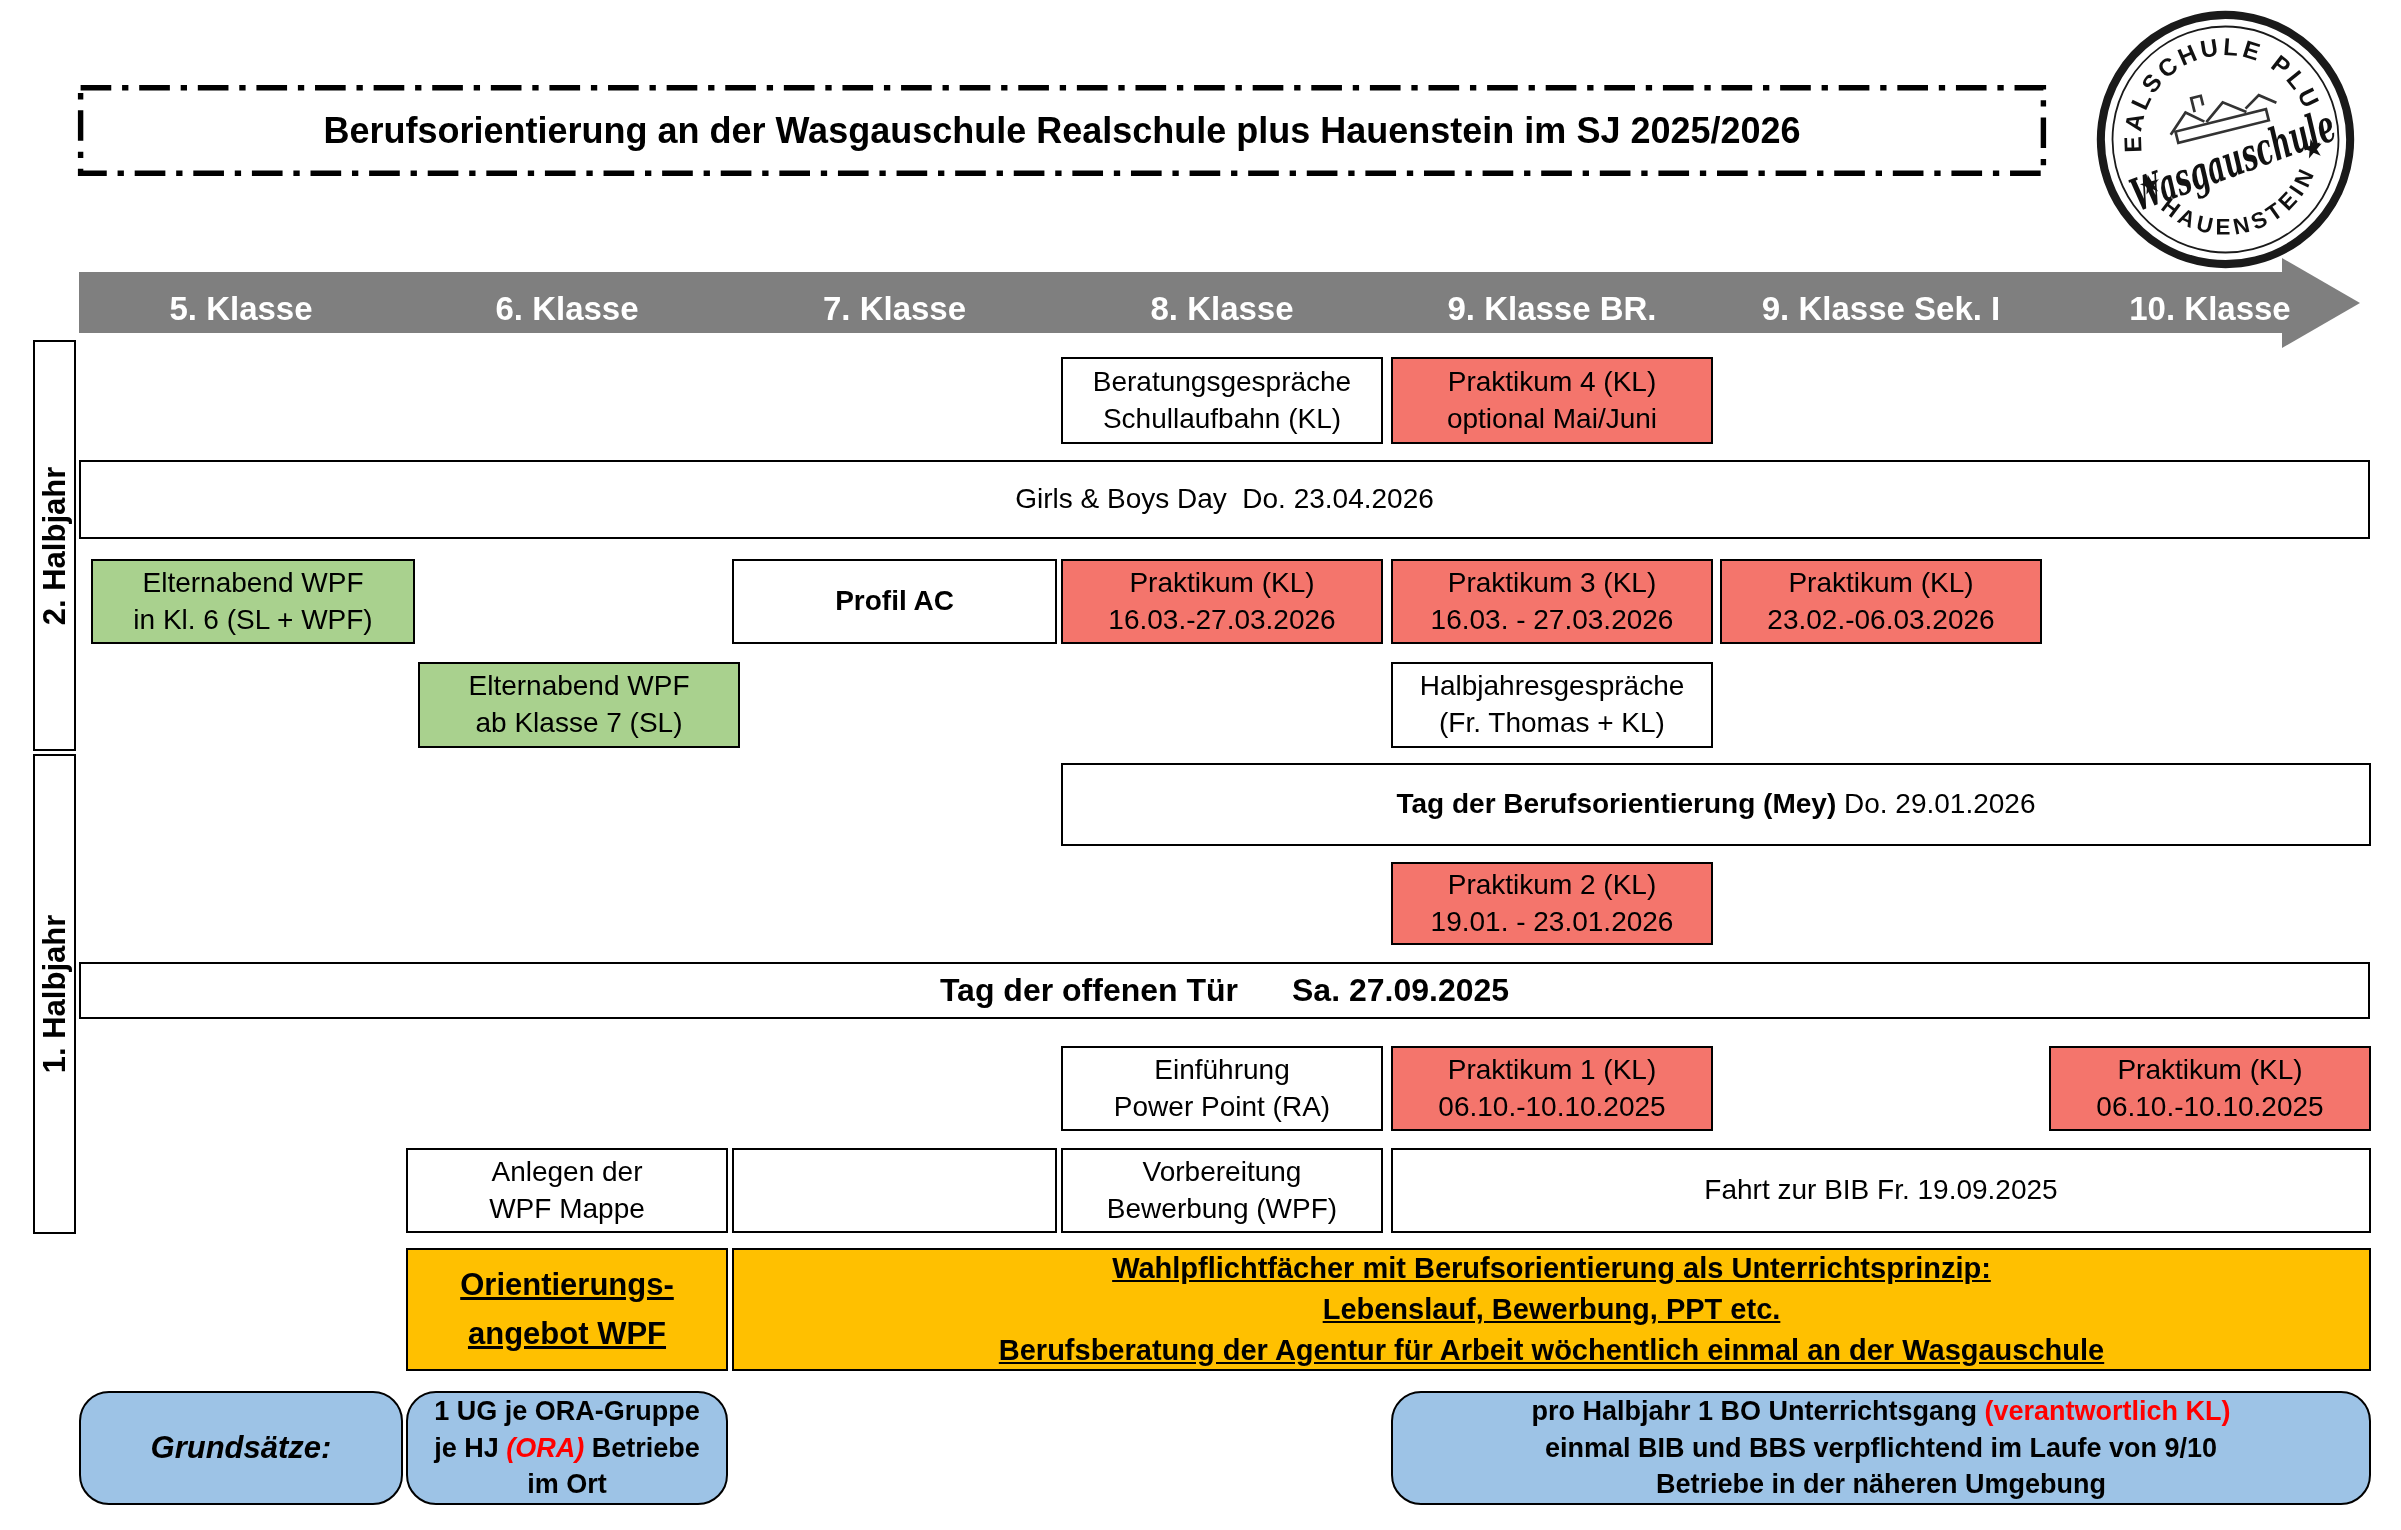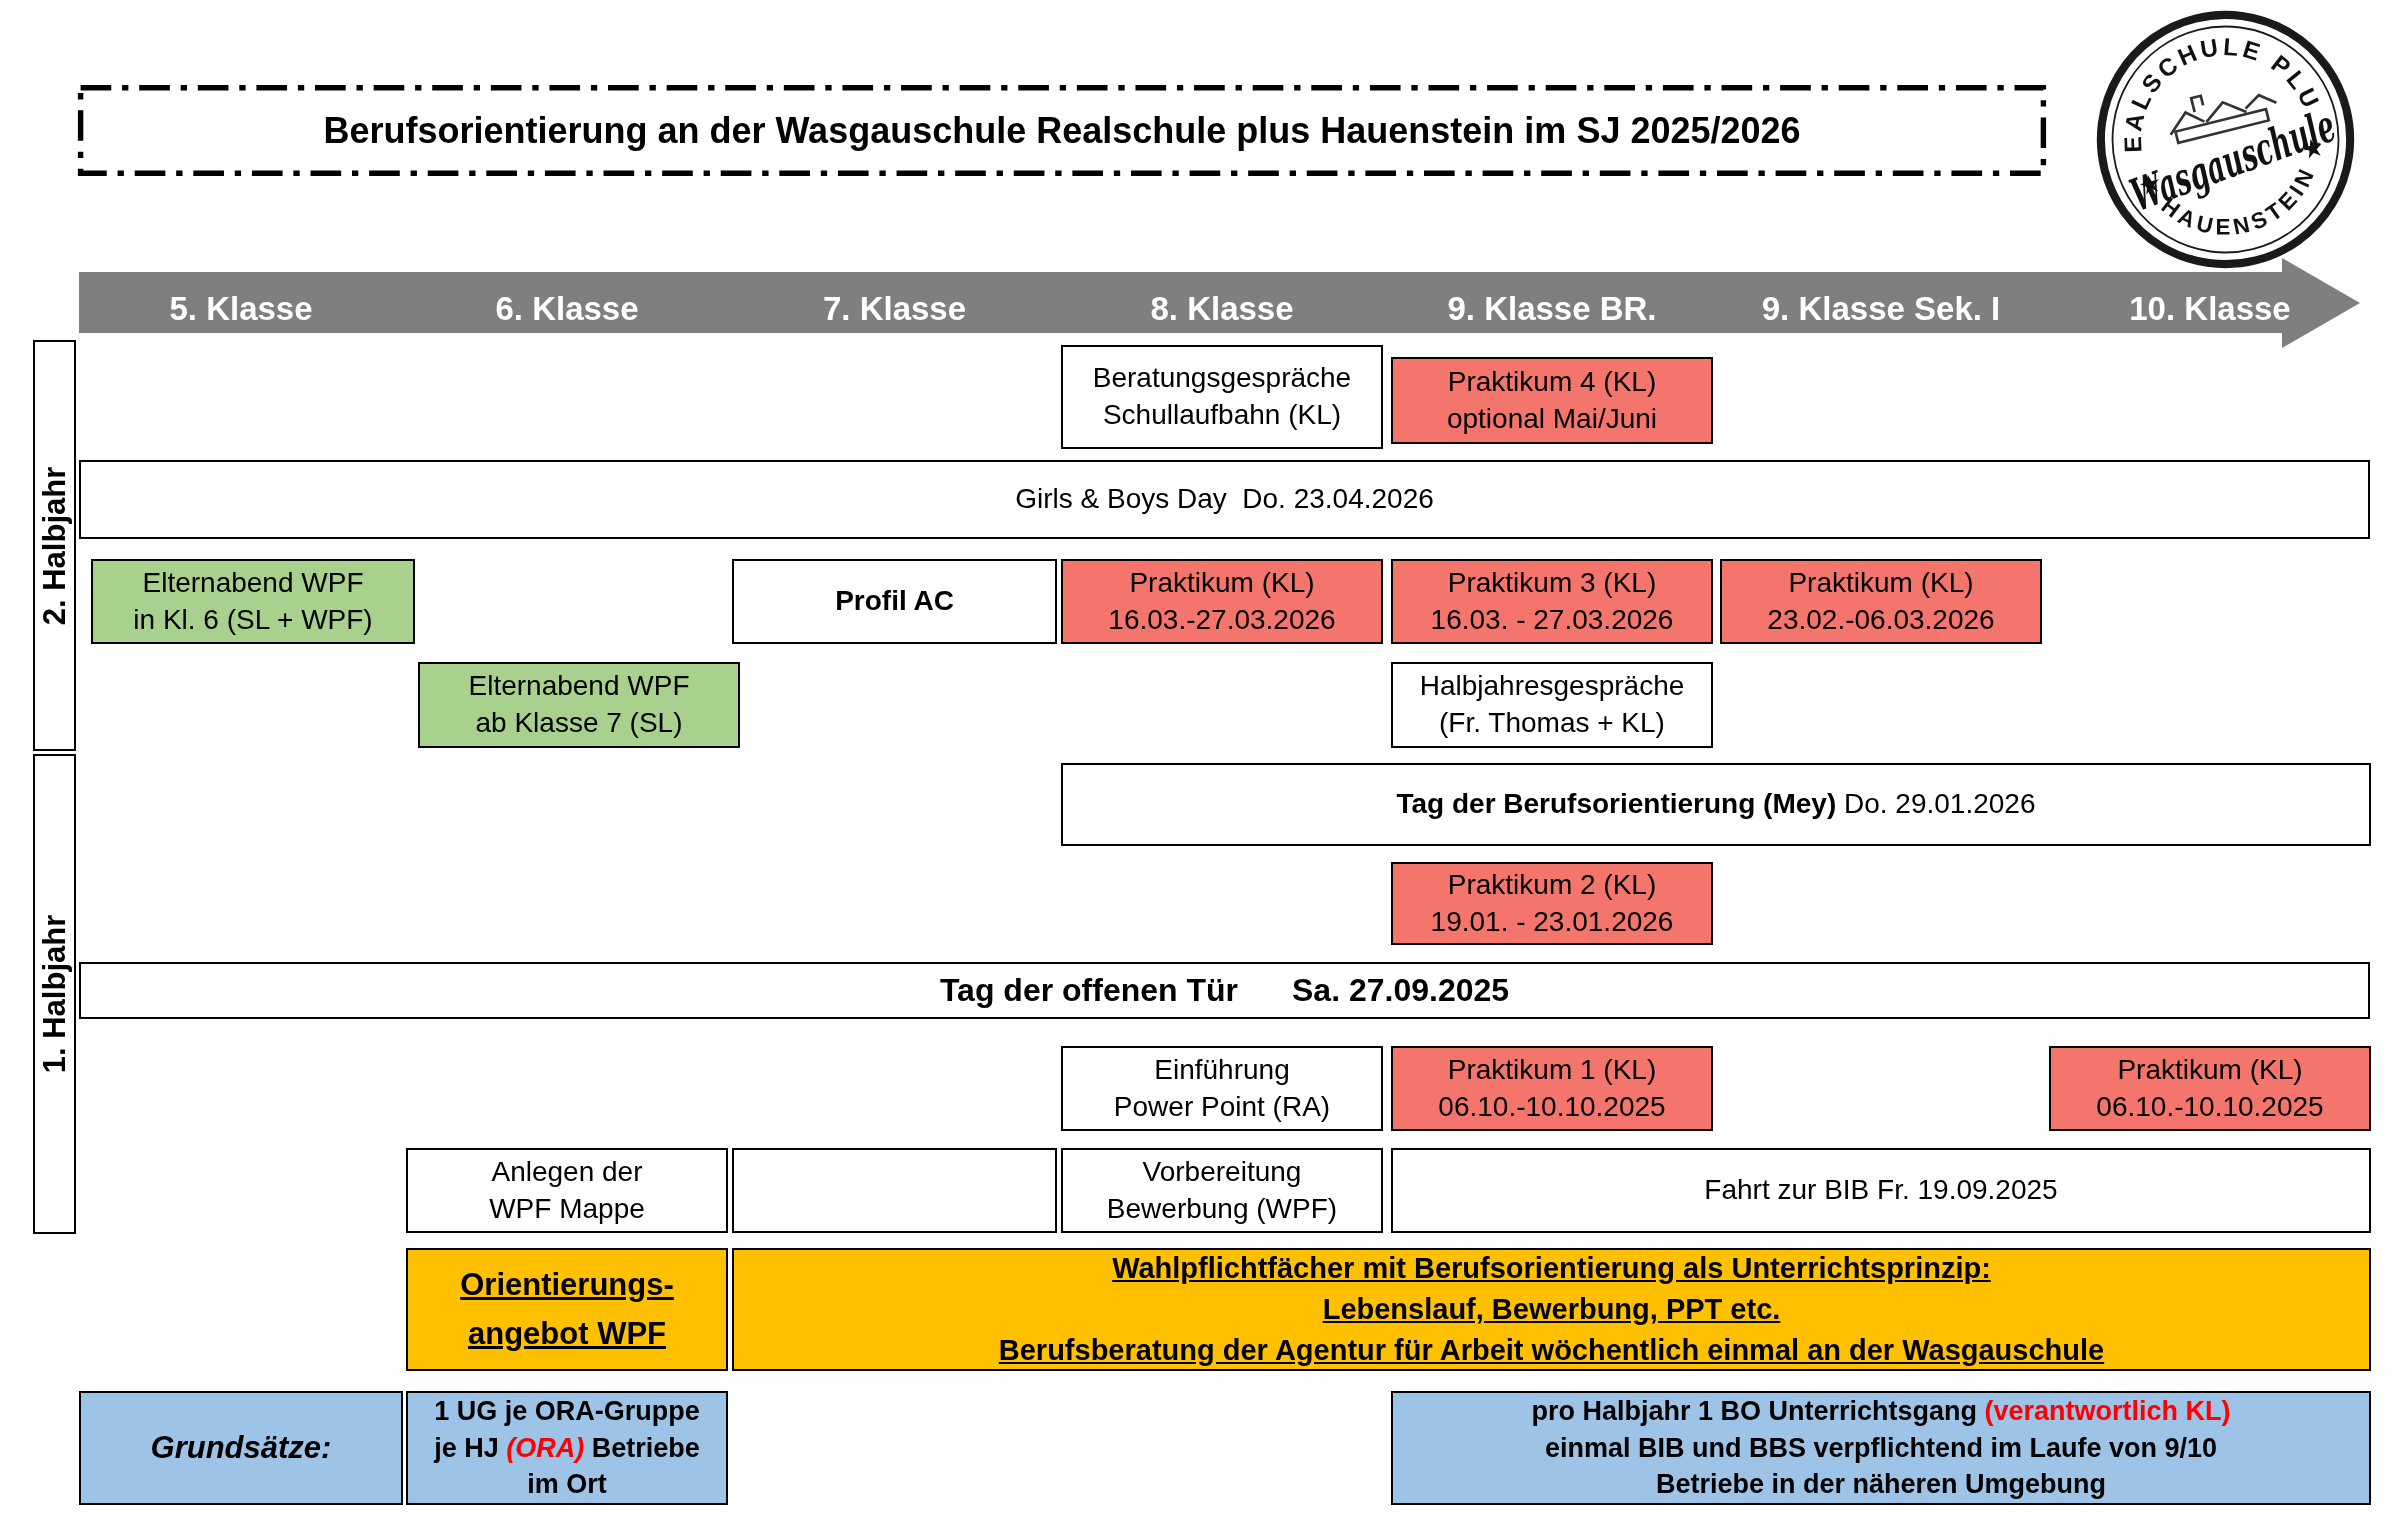--- a/index.html
+++ b/index.html
@@ -11,21 +11,21 @@
   }
   .abs { position:absolute; }
   .box {
     position:absolute; border:2.7px solid #000; background:#fff;
     display:flex; flex-direction:column; align-items:center; justify-content:center;
     text-align:center; font-size:28px; line-height:1.32;
   }
   .red    { background:#F4756C; }
   .green  { background:#A9D18E;margin-left:12px; }
   .orange { background:#FFC000;text-decoration:underline; }
-  .blue   { background:#9DC3E6; }
+  .blue   { background:#9DC3E6;border-radius:30px; }
   .bold   { font-weight:bold; }
   .italic { font-style:italic; }
   .redtext{ color:#FF0000;margin-top:29px; }
   .pre    { white-space:pre; }
 
   .title-wrap { left:77px; top:84px; width:1970px; height:93px; }
   .title-text {
     position:absolute; inset:0; display:flex; align-items:center; justify-content:center;
     font-size:36px; font-weight:bold;
   }
@@ -98,21 +98,21 @@
 <div class="hdr-label" style="left:1720px;width:322px">9. Klasse Sek. I</div>
 <div class="hdr-label" style="left:2049px;width:322px">10. Klasse</div>
 
 <div class="vlabel" style="top:340px;height:411px">
   <span>2. Halbjahr</span>
 </div>
 <div class="vlabel" style="top:754px;height:480px">
   <span>1. Halbjahr</span>
 </div>
 
-<div class="box" style="left:1061px;top:345px;width:322px;height:104px">
+<div class="box" style="left:1061px;top:357px;width:322px;height:87px">
   <div>Beratungsgespräche</div>
   <div>Schullaufbahn (KL)</div>
 </div>
 <div class="box red" style="left:1391px;top:357px;width:322px;height:87px">
   <div>Praktikum 4 (KL)</div>
   <div>optional Mai/Juni</div>
 </div>
 
 <div class="box" style="left:79px;top:460px;width:2291px;height:79px">
   <div class="pre">Girls &amp; Boys Day  Do. 23.04.2026</div>

